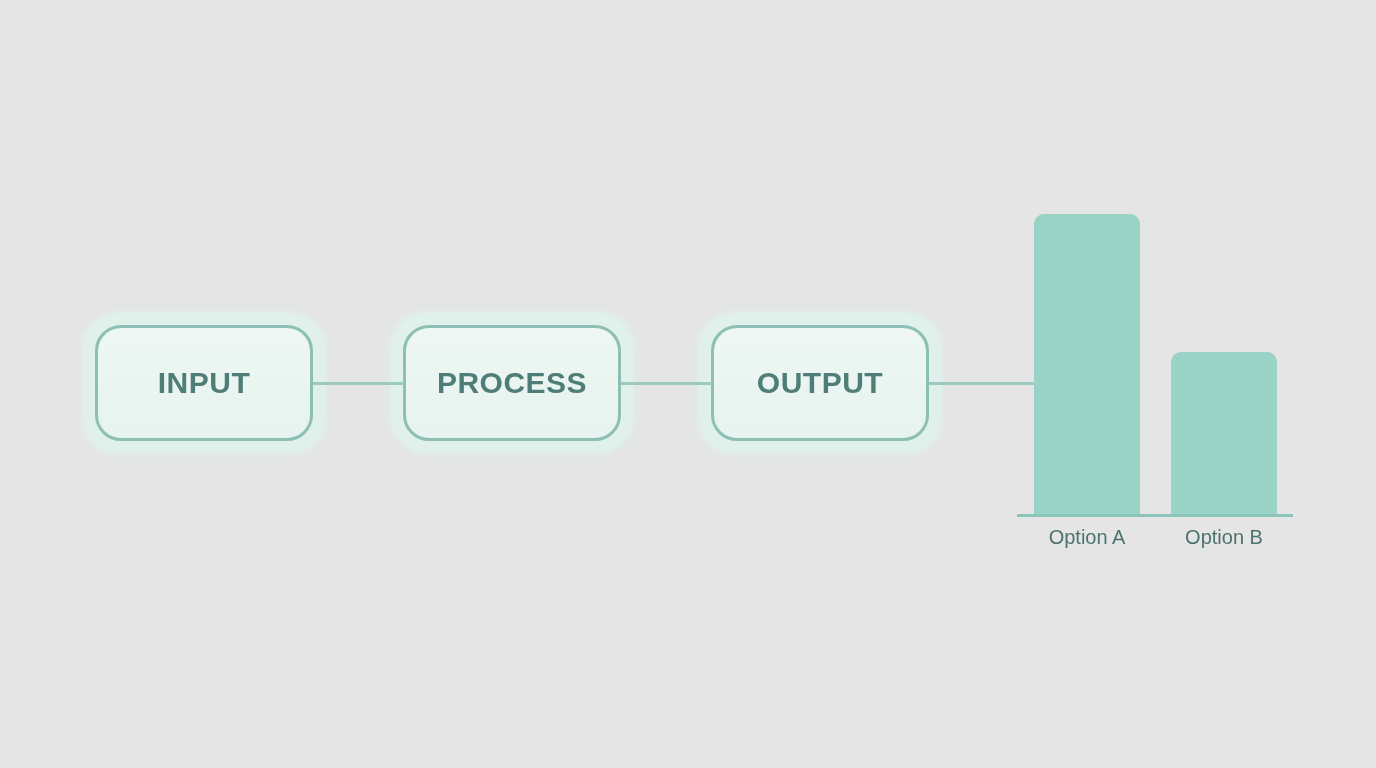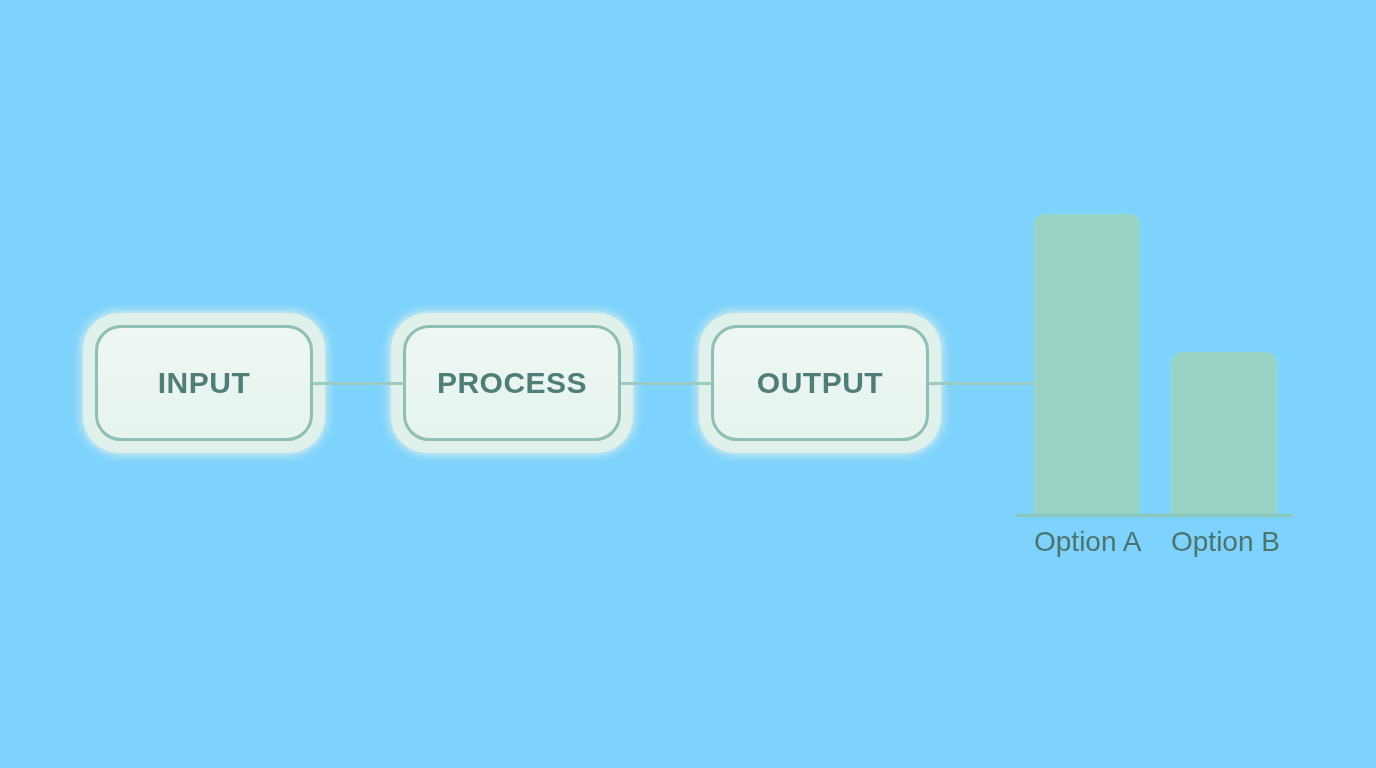--- a/index.html
+++ b/index.html
@@ -5,21 +5,21 @@
   html, body {
     margin: 0;
     padding: 0;
     background: #ffffff;
     font-family: "Liberation Sans", "DejaVu Sans", sans-serif;
   }
   .canvas {
     position: relative;
     width: 1376px;
     height: 768px;
-    background: #7dd3fc;
+    background: #e5e5e5;
     overflow: hidden;
   }
 
   
   .node-halo {
     position: absolute;
     top: 313px;
     width: 242px;
     height: 140px;
     background: #e0f0eb;
@@ -96,21 +96,21 @@
     width: 276px;
     padding-left: 17px;
     padding-right: 16px;
     display: flex;
     gap: 31px;
     margin-top: 9px;
   }
   .bar-label {
     width: 106px;
     text-align: center;
-    font-size: 28px;
+    font-size: 20px;
     color: #4c736d;
     white-space: nowrap;
   }
 </style>
 </head>
 <body>
 
 <div class="canvas">
 
   <div class="connector c1"></div>

